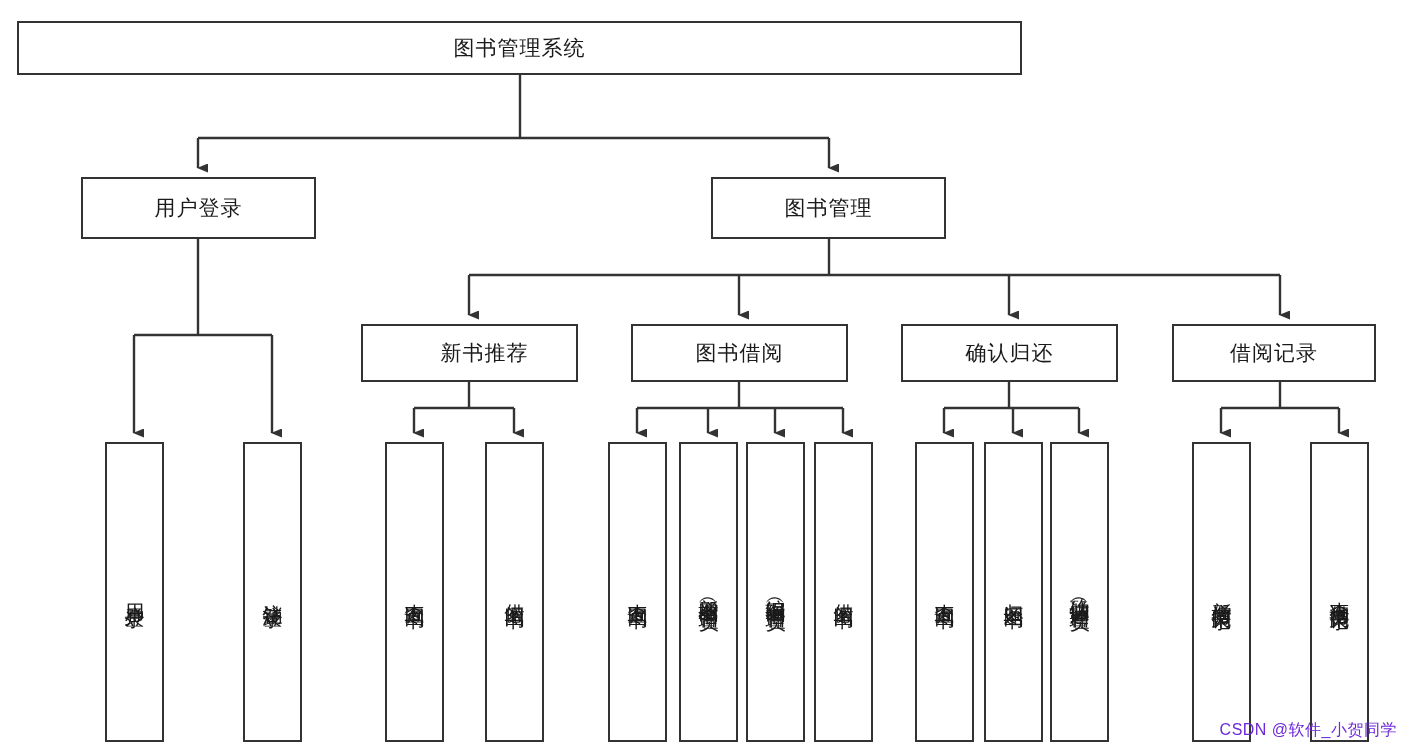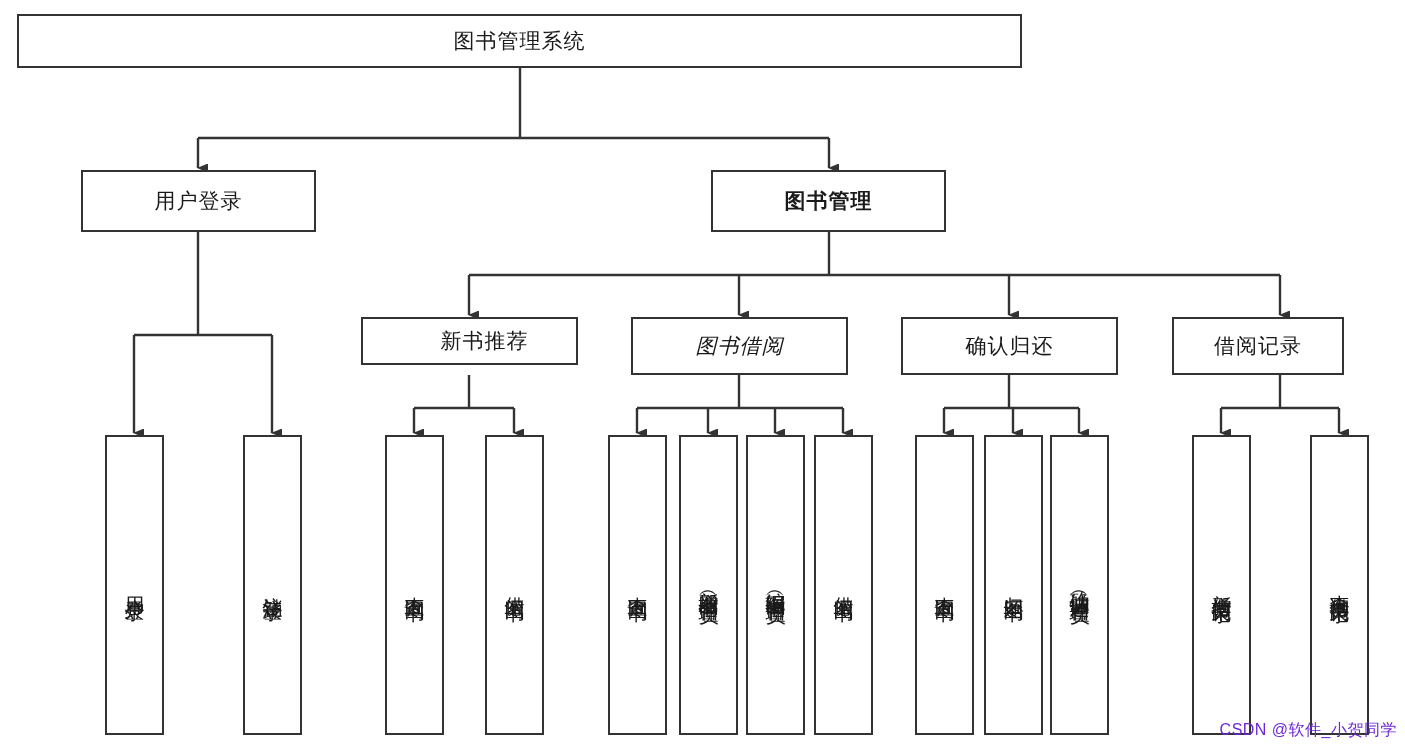--- a/index.html
+++ b/index.html
@@ -26,20 +26,21 @@
   }
   .node-box {
     position: absolute;
     box-sizing: border-box;
     background: #ffffff;
     border: 2px solid #333333;
     display: flex;
     align-items: center;
     justify-content: center;
     color: #1a1a1a;
+    margin-top: 7px;
   }
   .node-box.horizontal {
     font-size: 21px;
     letter-spacing: 1px;
   }
   .node-box.vertical {
     writing-mode: vertical-rl;
     text-orientation: upright;
     font-size: 20px;
     letter-spacing: 2px;
@@ -110,33 +111,33 @@
       </g>
   </svg>
 
   <div id="node-layer">
       <div class="node-box horizontal" style="left: 17px; top: 14px; width: 1005px; height: 54px;">
         <span class="node-label">图书管理系统</span>
       </div>
       <div class="node-box horizontal" style="left: 81px; top: 170px; width: 235px; height: 62px;">
         <span class="node-label">用户登录</span>
       </div>
-      <div class="node-box horizontal" style="left: 711px; top: 170px; width: 235px; height: 62px; font-weight: bold;">
+      <div class="node-box horizontal" style="left: 711px; top: 170px; width: 235px; height: 62px;">
         <span class="node-label">图书管理</span>
       </div>
-      <div class="node-box horizontal" style="left: 361px; top: 317px; width: 217px; height: 48px; padding-left: 30px;">
+      <div class="node-box horizontal" style="left: 361px; top: 317px; width: 217px; height: 58px; padding-left: 30px;">
         <span class="node-label">新书推荐</span>
       </div>
-      <div class="node-box horizontal" style="left: 631px; top: 317px; width: 217px; height: 58px; font-style: italic;">
+      <div class="node-box horizontal" style="left: 631px; top: 317px; width: 217px; height: 58px;">
         <span class="node-label">图书借阅</span>
       </div>
       <div class="node-box horizontal" style="left: 901px; top: 317px; width: 217px; height: 58px;">
         <span class="node-label">确认归还</span>
       </div>
-      <div class="node-box horizontal" style="left: 1172px; top: 317px; width: 172px; height: 58px;">
+      <div class="node-box horizontal" style="left: 1172px; top: 317px; width: 204px; height: 58px;">
         <span class="node-label">借阅记录</span>
       </div>
       <div class="node-box vertical" style="left: 105px; top: 435px; width: 59px; height: 300px;">
         <span class="node-label">用户登录</span>
       </div>
       <div class="node-box vertical" style="left: 243px; top: 435px; width: 59px; height: 300px;">
         <span class="node-label">注销登录</span>
       </div>
       <div class="node-box vertical" style="left: 385px; top: 435px; width: 59px; height: 300px;">
         <span class="node-label">查询图书</span>

